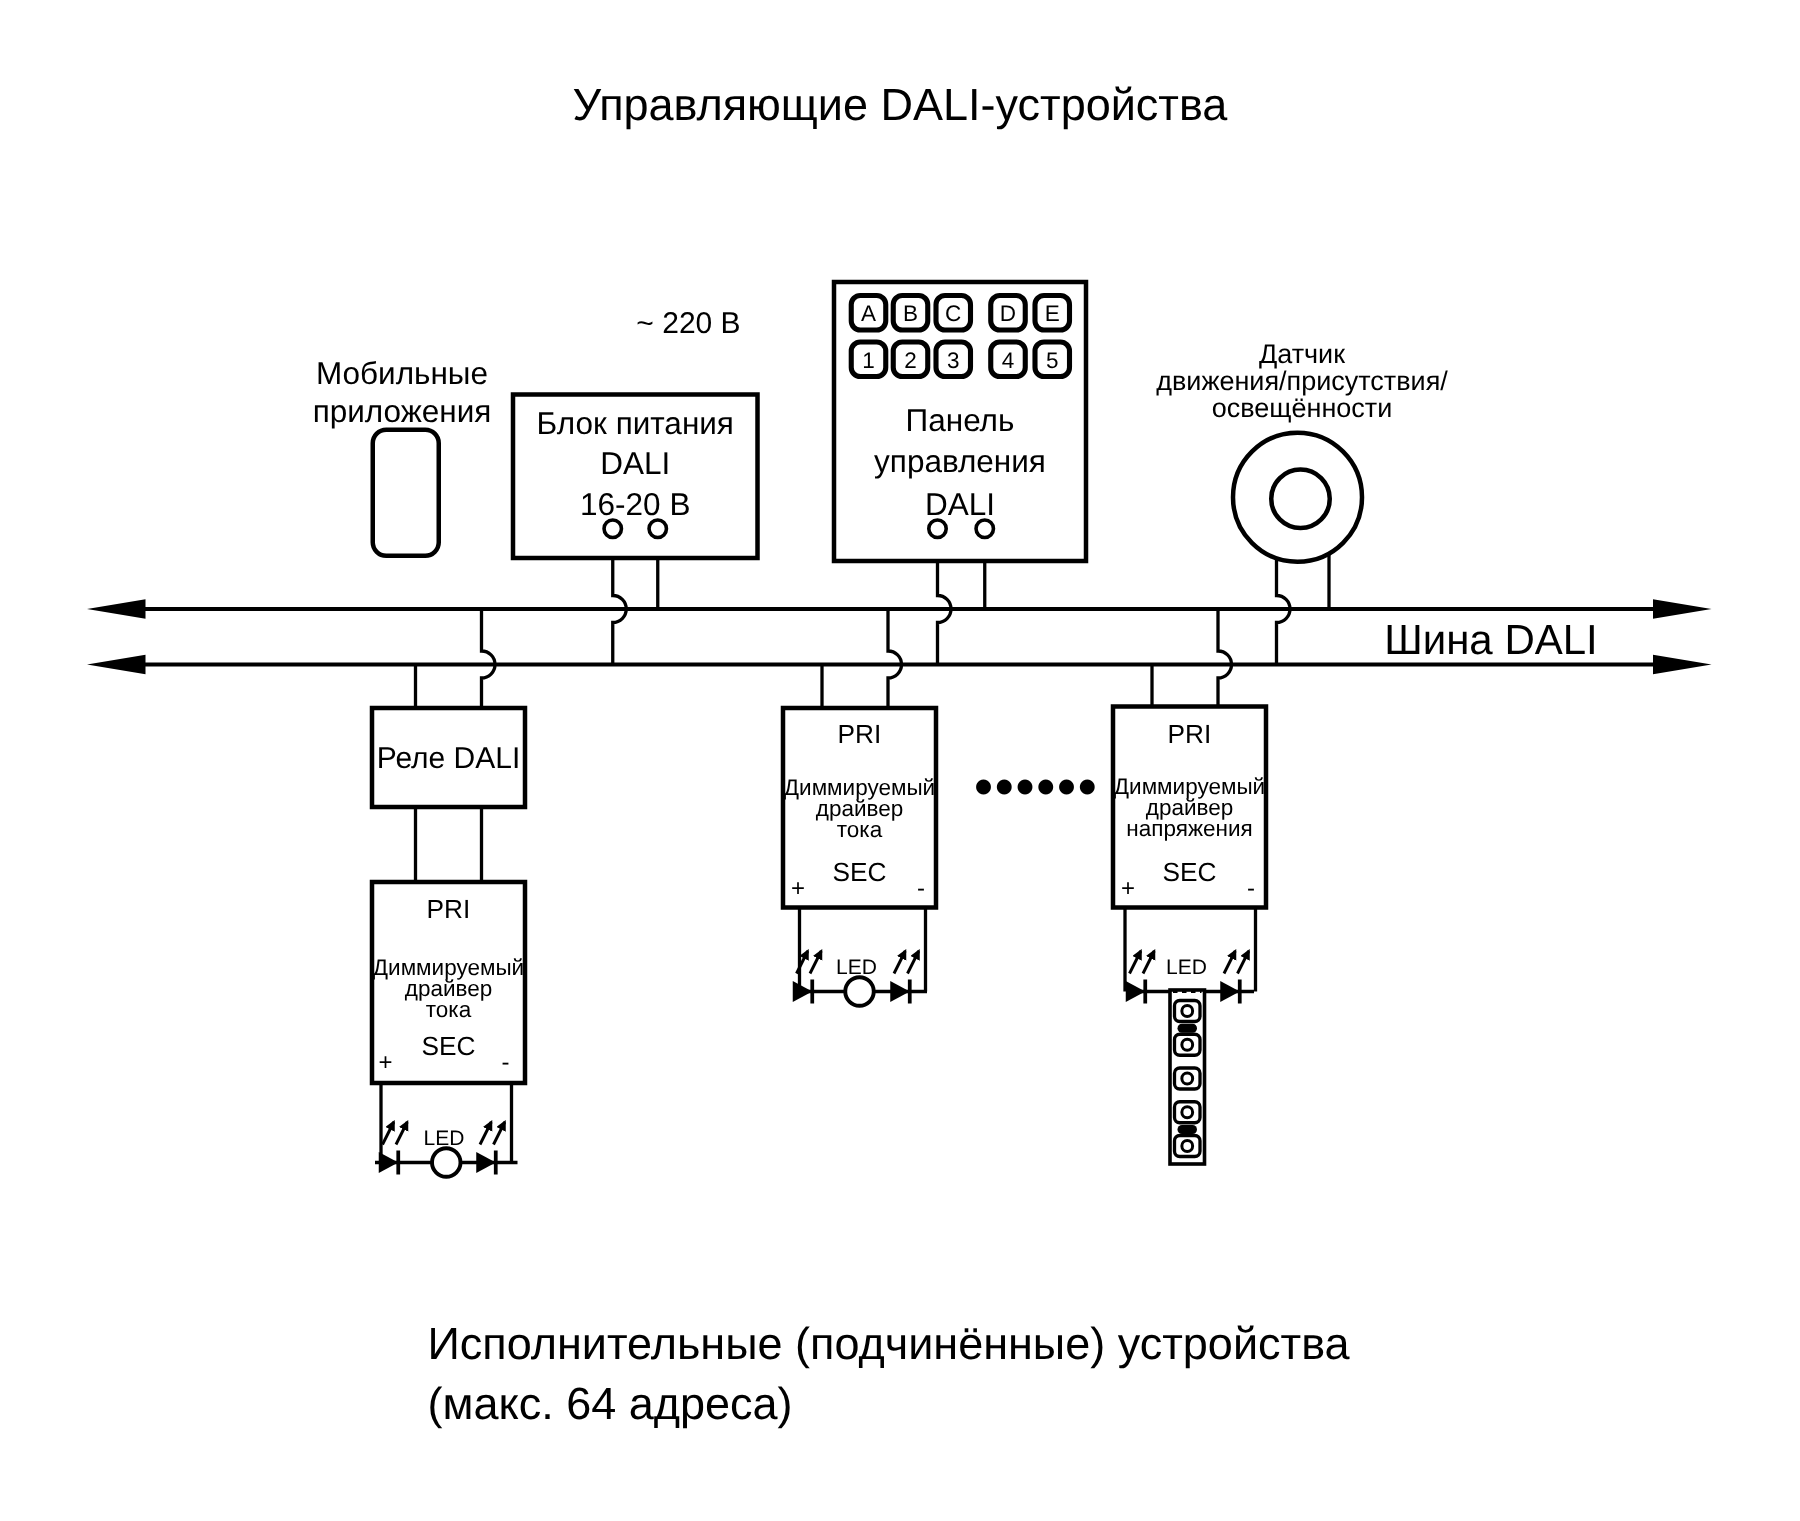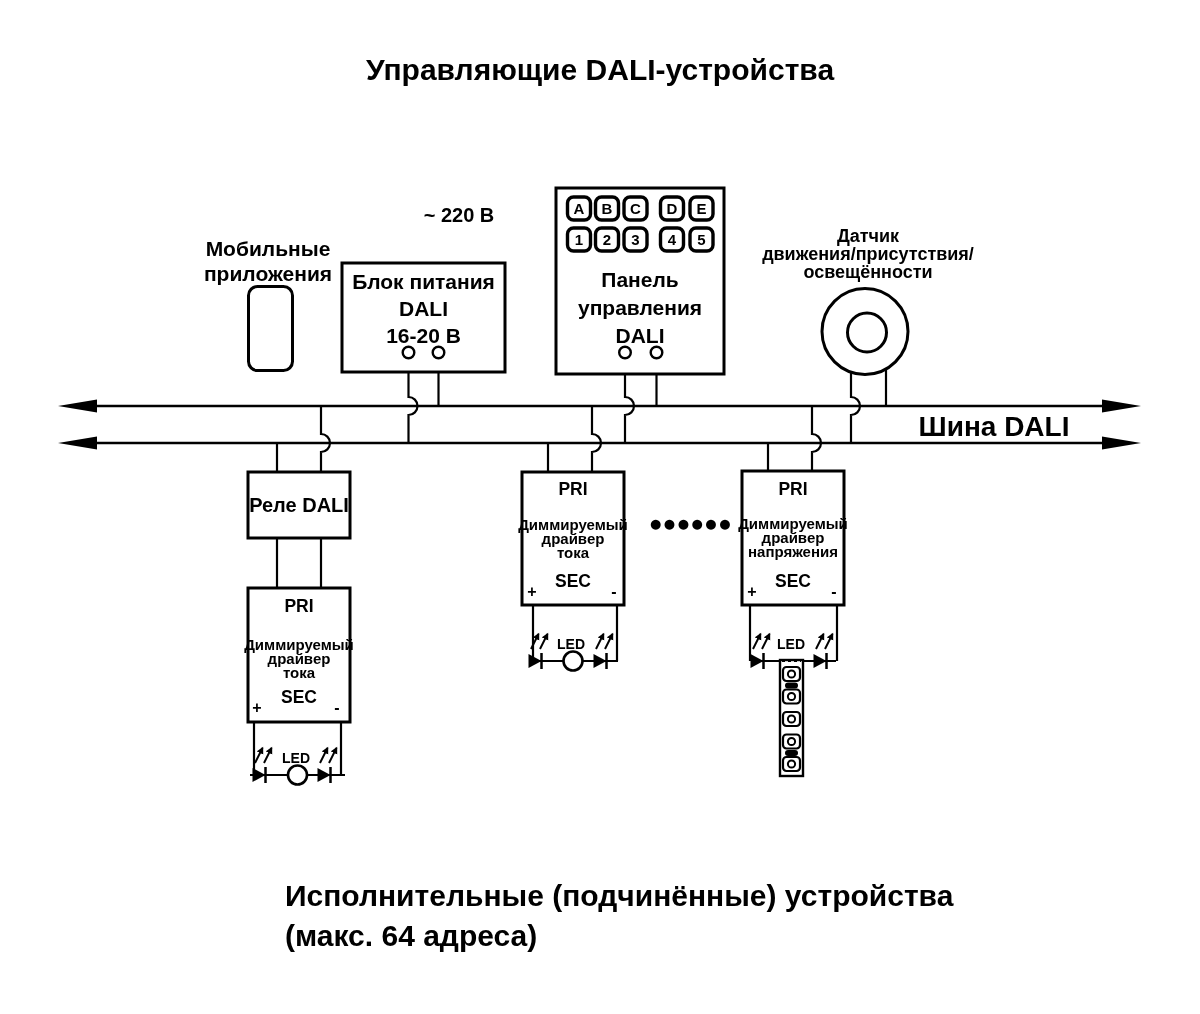--- a/index.html
+++ b/index.html
@@ -1,17 +1,17 @@
 <!DOCTYPE html>
 <html style="--ink: #000000; --bg: #ffffff;"><head>
 <meta charset="utf-8">
 <style>
   :root { --ink:#000000; --bg:#ffffff; }
   html,body { margin:0; padding:0; background:var(--bg); }
-  .stage { position:relative; width:1200px; height:1014px; background:var(--bg); overflow:hidden;font-weight:bold; }
+  .stage { position:relative; width:1200px; height:1014px; background:var(--bg); overflow:hidden; }
   svg { position:absolute; left:0; top:0; }
   text {
     font-family:"Liberation Sans","DejaVu Sans",sans-serif;
     fill:var(--ink);
     text-anchor:middle;
   }
   .left  { text-anchor:start; }
   .f30 { font-size:30px; }
   .f28 { font-size:28px; }
   .f21 { font-size:21px; }

